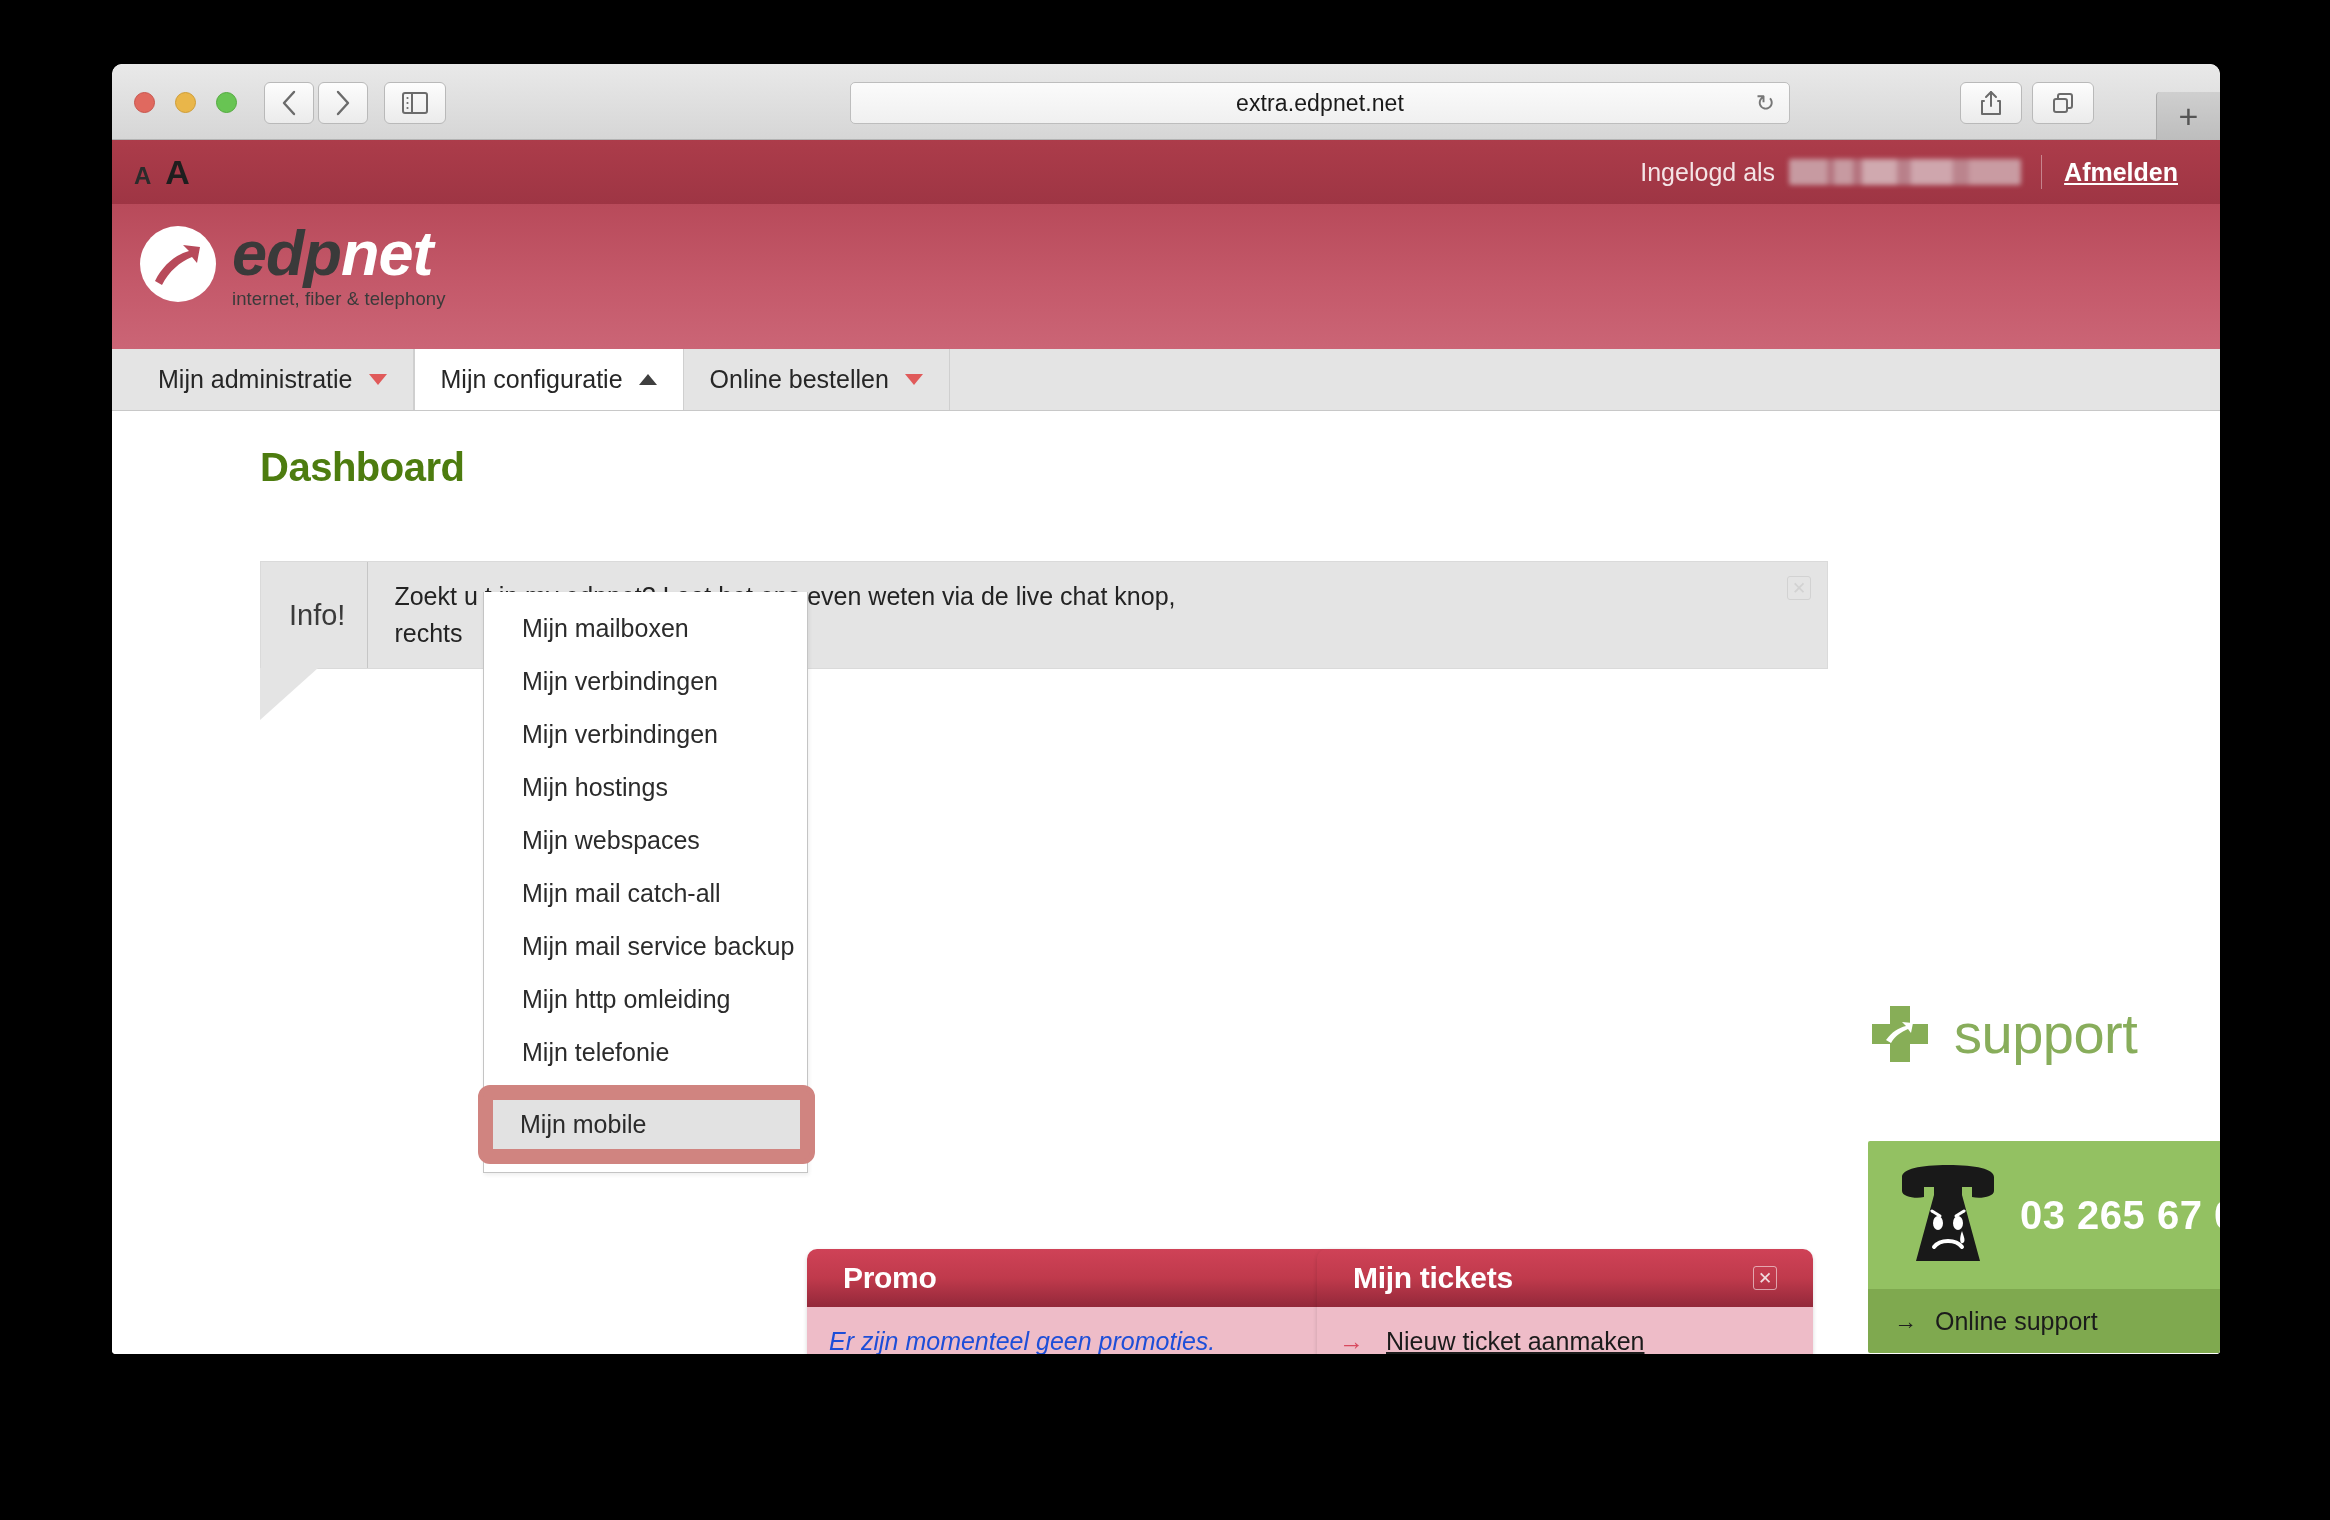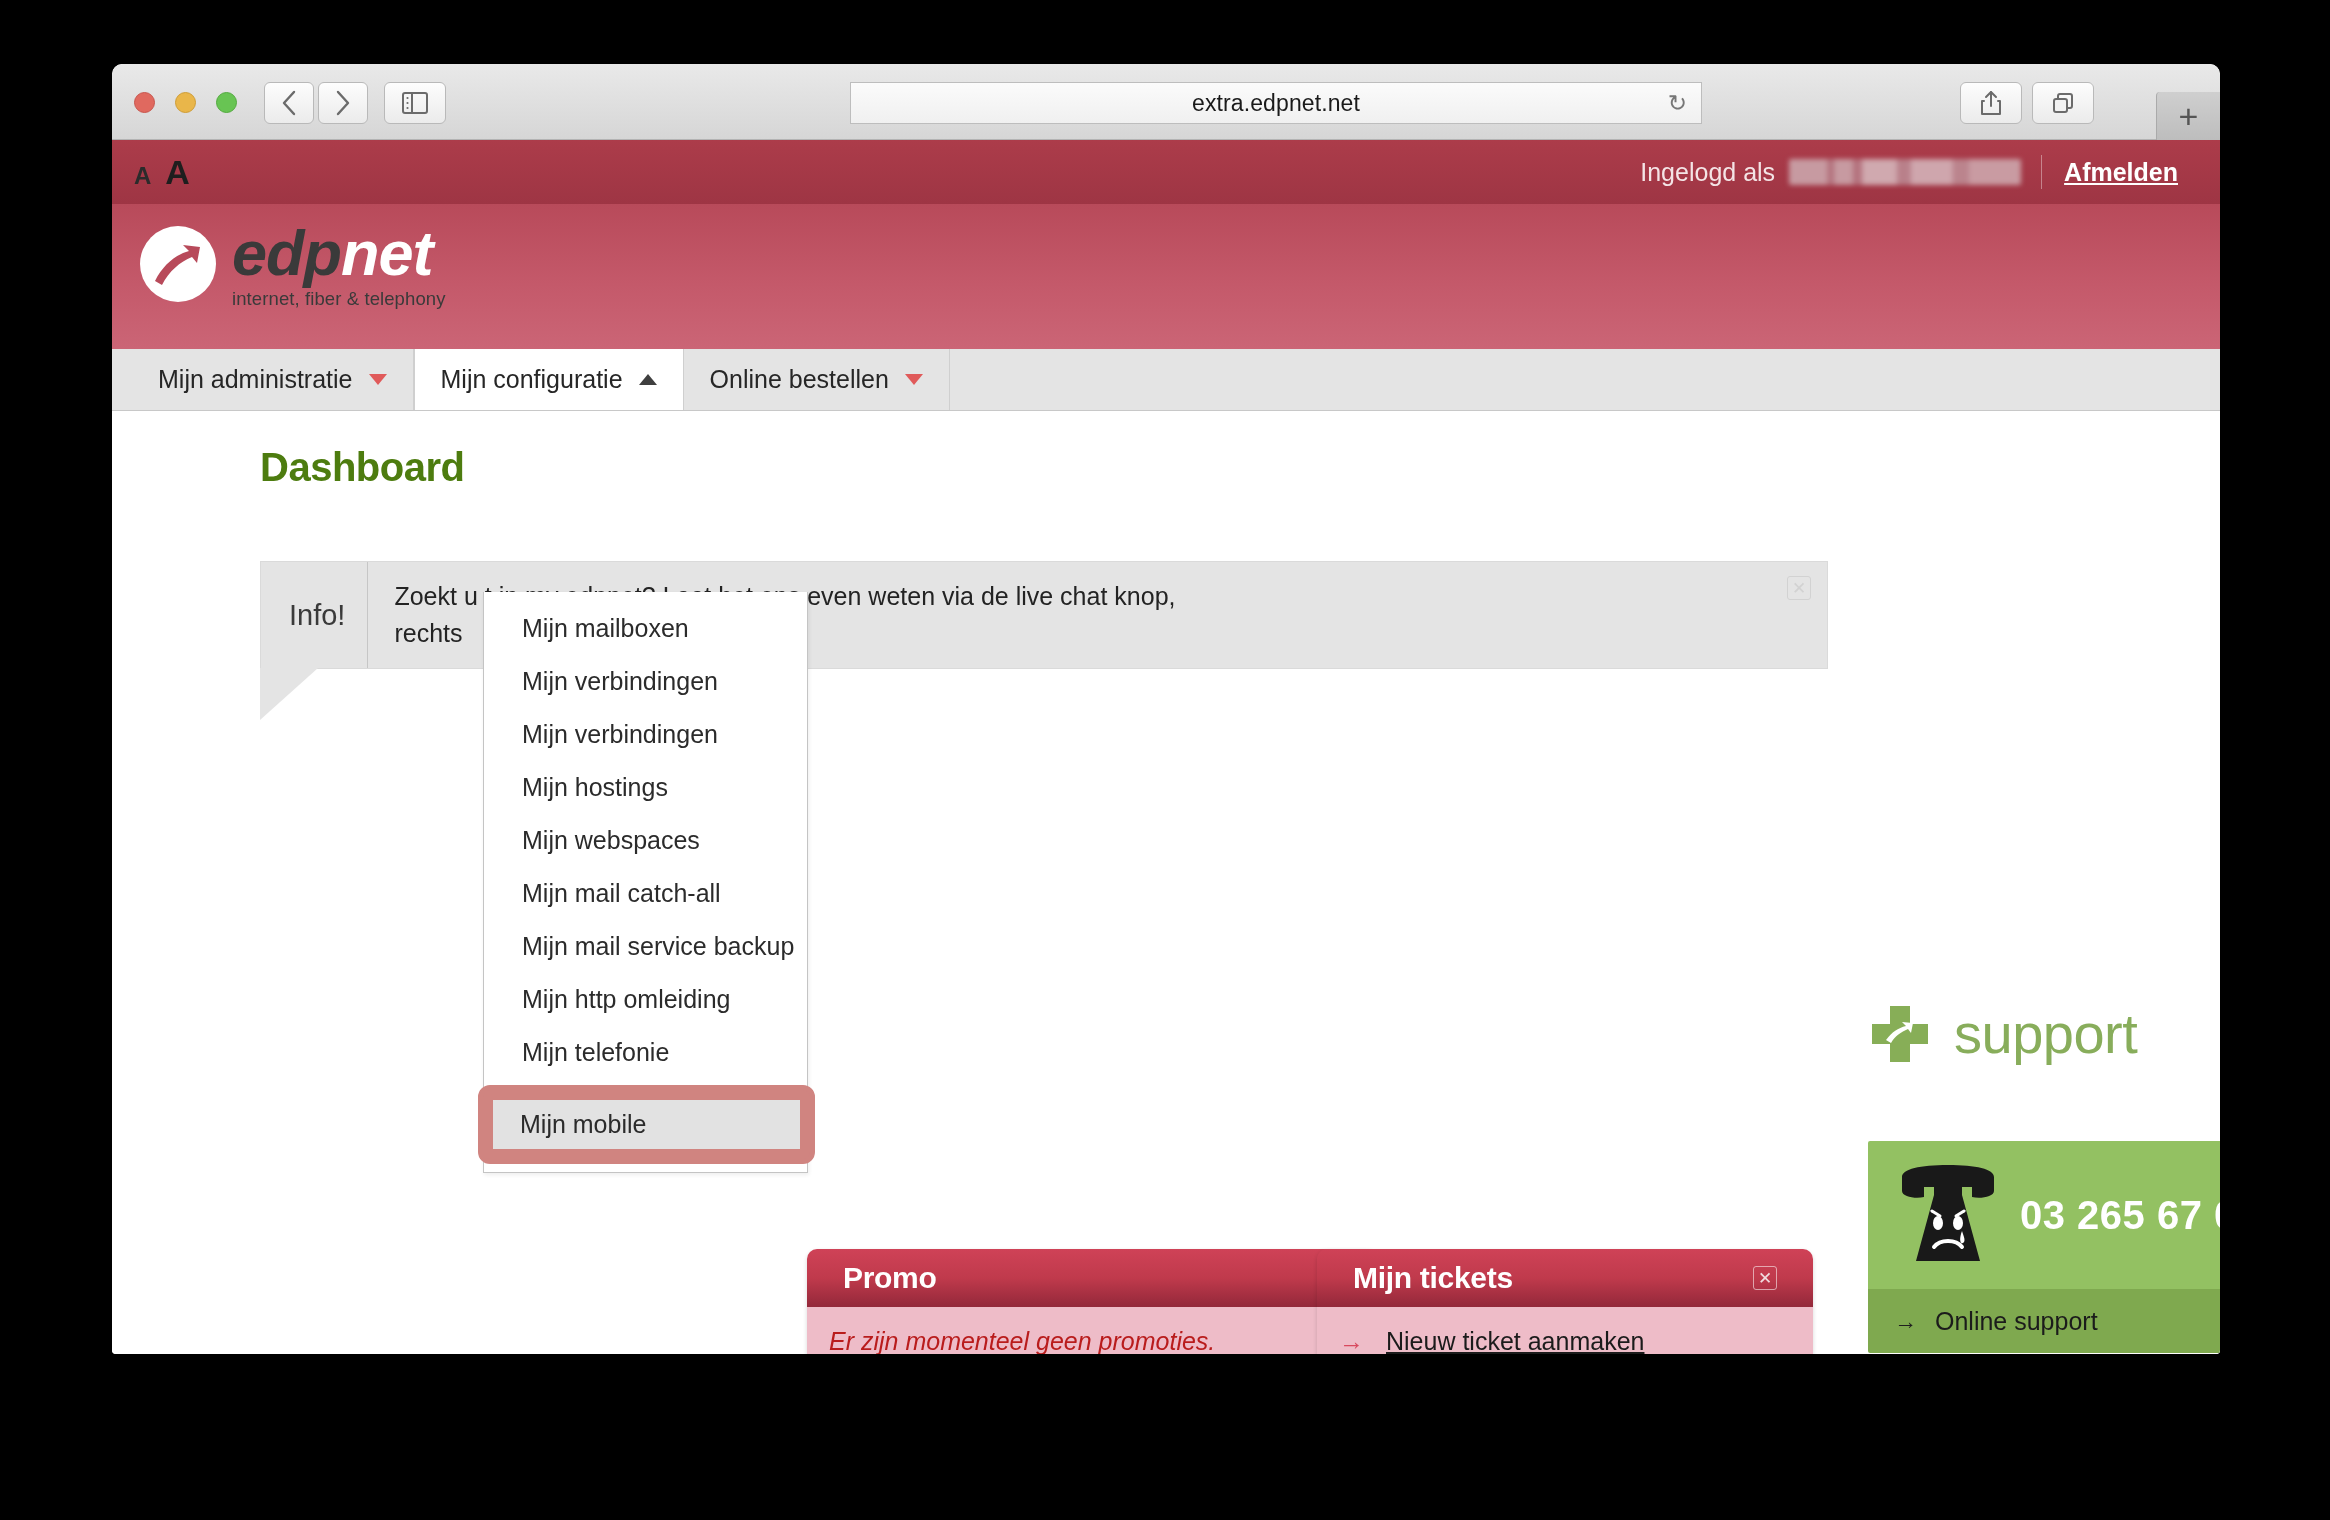--- a/index.html
+++ b/index.html
@@ -55,24 +55,24 @@
     width: 64px; height: 48px;
     background: linear-gradient(to bottom, #cfcfcf, #bdbdbd);
     border-left: 1px solid #aaa;
     border-radius: 4px 0 0 0;
     display: flex; align-items: center; justify-content: center;
     font-size: 34px; color: #555; font-weight: 300; line-height: 1;
   }
 
   #url-bar {
     position: absolute; left: 738px; top: 18px;
-    width: 852px; height: 42px;
+    width: 940px; height: 42px;
     background: linear-gradient(to bottom, #fbfbfb, #f0f0f0);
     border: 1px solid #bdbdbd;
-    border-radius: 0;
+    border-radius: 5px;
     display: flex; align-items: center; justify-content: center;
   }
   #url-text { font-size: 23px; color: #1a1a1a; letter-spacing: .1px; }
   #reload-button {
     position: absolute; right: 14px; top: 50%; transform: translateY(-50%);
     color: #777; font-size: 23px;
   }
 
   
   #page-viewport { position: relative; height: 1214px; background: #fff; overflow: hidden; }
@@ -238,21 +238,21 @@
   .panel-close {
     margin-left: auto; width: 24px; height: 24px;
     border: 1px solid rgba(255,255,255,.55); border-radius: 3px;
     color: #f0dcdf; font-size: 17px;
     display: flex; align-items: center; justify-content: center;
   }
   .panel-body { background: #eebcc8; padding: 20px 22px 26px 22px; }
 
   #panel-promo { left: 695px; top: 838px; width: 570px; }
   #panel-promo .panel-body { height: 98px; }
-  #promo-empty-text { font-size: 25px; font-style: italic; color: #b91c1c; }
+  #promo-empty-text { font-size: 25px; font-style: italic; color: #1d4ed8; }
 
   #panel-tickets { left: 1205px; top: 838px; width: 496px; }
   #panel-tickets .panel-body { height: 140px; }
   .ticket-link-row { display: flex; align-items: center; gap: 22px; margin-bottom: 18px; }
   .arrow-icon { color: #d8495e; font-size: 25px; font-weight: 700; line-height: 1; }
   .ticket-link { font-size: 25px; color: #1b1b1b; text-decoration: underline; }
 
   
   #support-header {
     position: absolute; left: 1756px; top: 590px;

